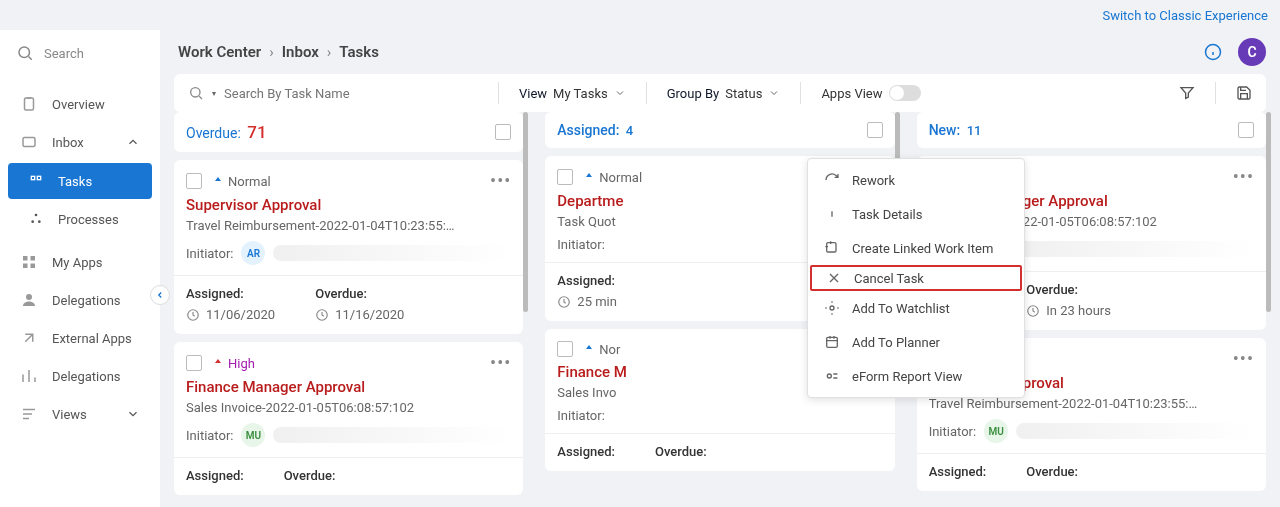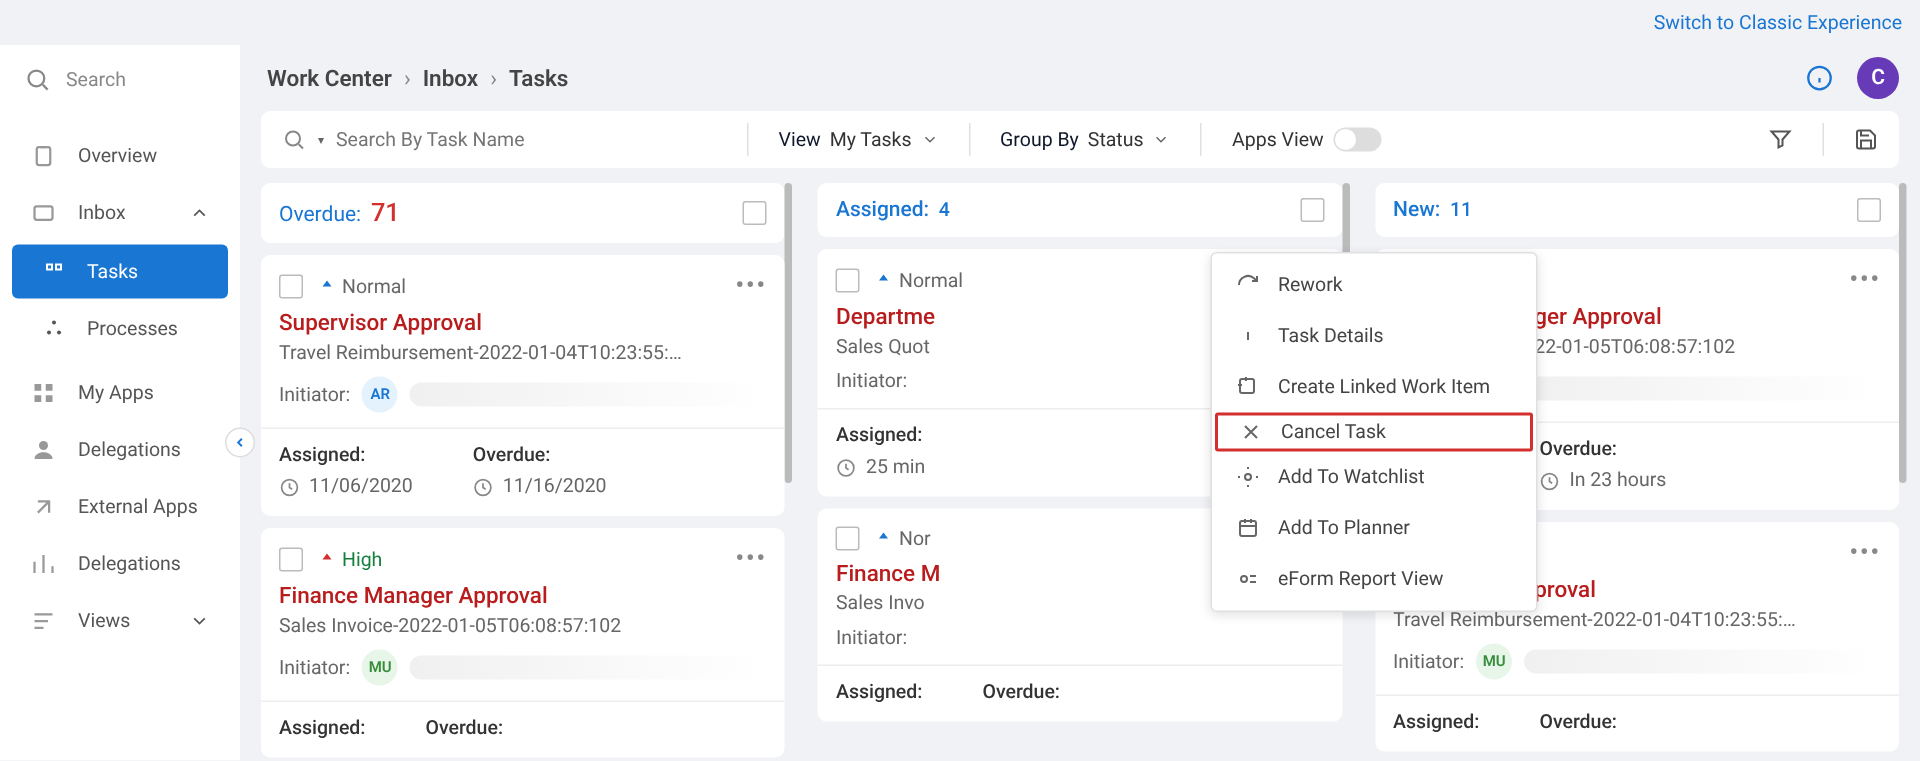--- a/index.html
+++ b/index.html
@@ -34,36 +34,36 @@
 .toolbar .search svg{width:16px;height:16px}
 .toolbar .tri{font-size:8px;color:#666}
 .toolbar .inp{border:none;outline:none;font-size:13px;color:#333;flex:1}
 .toolbar .split{width:1px;height:22px;background:#e0e0e0}
 .toolbar .sel{display:flex;align-items:center;gap:6px;color:#333;cursor:pointer}
 .toolbar .sel .l{color:#0f172a}
 .toolbar .chev2{width:12px;height:12px;color:#666}
 .toolbar .toggle{width:32px;height:16px;background:#ddd;border-radius:8px;position:relative}
 .toolbar .toggle::after{content:"";position:absolute;left:1px;top:1px;width:14px;height:14px;background:#fff;border-radius:50%}
 .toolbar .spacer{flex:1}
-.board{display:flex;gap:22px;margin-top:10px;padding:0 4px;position:relative}
+.board{display:flex;gap:22px;padding:0 4px;position:relative}
 .col{flex:1;min-width:0;display:flex;flex-direction:column;position:relative}
 .col-header{background:#fff;border-radius:6px;padding:10px 12px;display:flex;align-items:center;justify-content:space-between}
 .col-header .ttl{font-size:14px}
 .col-header .n{color:#1976d2;font-weight:500}
 .overdue .ttl{color:#1976d2}
 .overdue .n{color:#d32f2f;font-size:17px;font-weight:500}
 .chk{width:16px;height:16px;border:1.5px solid #bbb;border-radius:2px;display:inline-block;background:#fff}
 .cards{margin-top:8px;display:flex;flex-direction:column;gap:8px}
 .card{background:#fff;border-radius:6px;padding:12px;position:relative}
 .card-top{display:flex;align-items:center;gap:10px}
 .prio{display:flex;align-items:center;gap:4px;color:#666;font-size:13px}
 .prio svg{width:12px;height:12px}
 .prio.normal svg{color:#1976d2}
 .prio.high svg{color:#d32f2f}
-.prio.high{color:#15803d}
+.prio.high{color:#a21caf}
 .dots{margin-left:auto;color:#888;cursor:pointer;font-size:18px;letter-spacing:1px;line-height:1}
 .card-title{color:#b91c1c;font-size:15px;font-weight:500;margin-top:6px;cursor:pointer;white-space:nowrap;overflow:hidden;text-overflow:ellipsis}
 .card-sub{color:#666;font-size:13px;margin-top:4px;white-space:nowrap;overflow:hidden;text-overflow:ellipsis}
 .initiator{display:flex;align-items:center;gap:8px;margin-top:8px;color:#666;font-size:13px}
 .av{width:24px;height:24px;border-radius:50%;display:flex;align-items:center;justify-content:center;font-size:10px;font-weight:600}
 .av.ar{background:#e3f2fd;color:#1976d2}
 .av.mu{background:#e8f5e9;color:#388e3c}
 .name-blur{flex:1;height:16px;background:linear-gradient(90deg,#f0f0f0,#fff);border-radius:8px}
 .divider{height:1px;background:#eee;margin:10px -12px 10px -12px}
 .dates{display:flex;gap:40px}
@@ -325,21 +325,21 @@
               <span class="chk"></span>
               <span class="prio normal">
                   <svg viewBox="0 0 24 24" fill="currentColor">
                     <path d="M12 4l6 8H6z"></path>
                   </svg>
                   <span>Normal</span>
                 </span>
               <span class="dots">•••</span>
             </div>
             <div class="card-title">Departme</div>
-            <div class="card-sub">Sales Quot</div>
+            <div class="card-sub">Task Quot</div>
             <div class="initiator">
               <span>Initiator:</span>
             </div>
             <div class="divider"></div>
             <div class="dates">
               <div class="date-col">
                   <span class="l">Assigned:</span>
                   <span class="v">
                     <svg viewBox="0 0 24 24" fill="none" stroke="currentColor" stroke-width="2">
                       <circle cx="12" cy="12" r="9"></circle>

